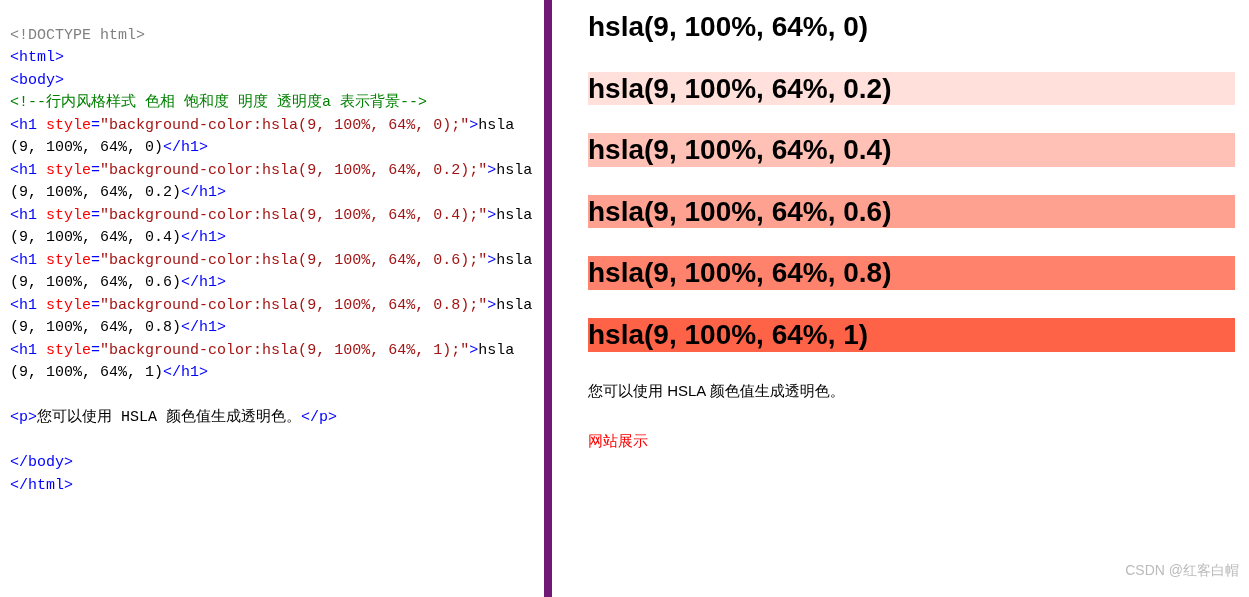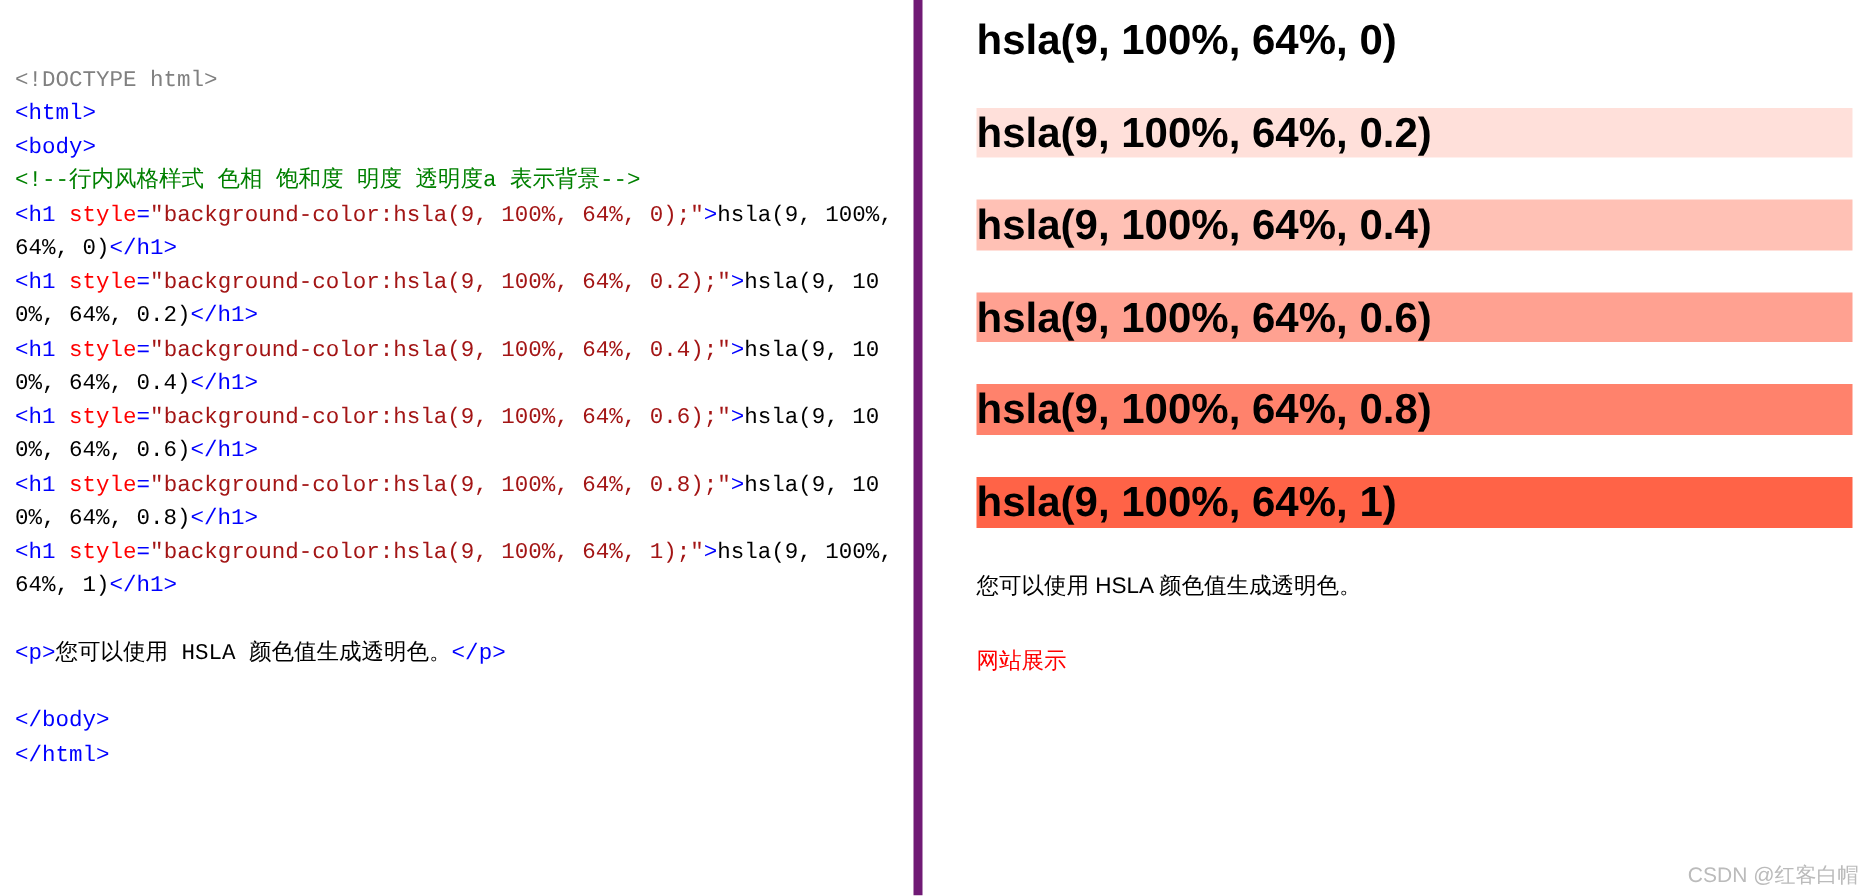--- a/index.html
+++ b/index.html
@@ -8,25 +8,25 @@
     font-family: Consolas, "Courier New", monospace;
     font-size: 15px;
     line-height: 1.5;
     background: #fff;
     width: 1249px;
     height: 597px;
     position: relative;
   }
   .wrap { display: flex; height: 100%; }
   .code-pane {
-    width: 615px;
-    padding: 20px 10px;
+    width: 552px;
+    padding: 2px 10px;
     white-space: pre-wrap;
     word-break: break-all;
-    border-right: 6px solid #701a75;
+    border-right: 8px solid #701a75;
   }
   .preview-pane {
     flex: 1;
     padding: 10px 14px 0 36px;
     font-family: Arial, "Microsoft YaHei", sans-serif;
   }
   
   .tag   { color: #0000ff; }
   .attr  { color: #ff0000; }
   .val   { color: #a31515; }
@@ -52,21 +52,21 @@
   .site-label {
     text-align: left;
     color: #ff0000;
     font-size: 15px;
     margin-top: 28px;
     font-family: "Microsoft YaHei", SimSun, sans-serif;
   }
   .watermark {
     position: absolute;
     right: 10px;
-    bottom: 3px;
+    bottom: 16px;
     color: #bbb;
     font-size: 14px;
     font-family: Arial, "Microsoft YaHei", sans-serif;
   }
 </style>
 </head>
 <body>
 
 <div class="wrap">
 

